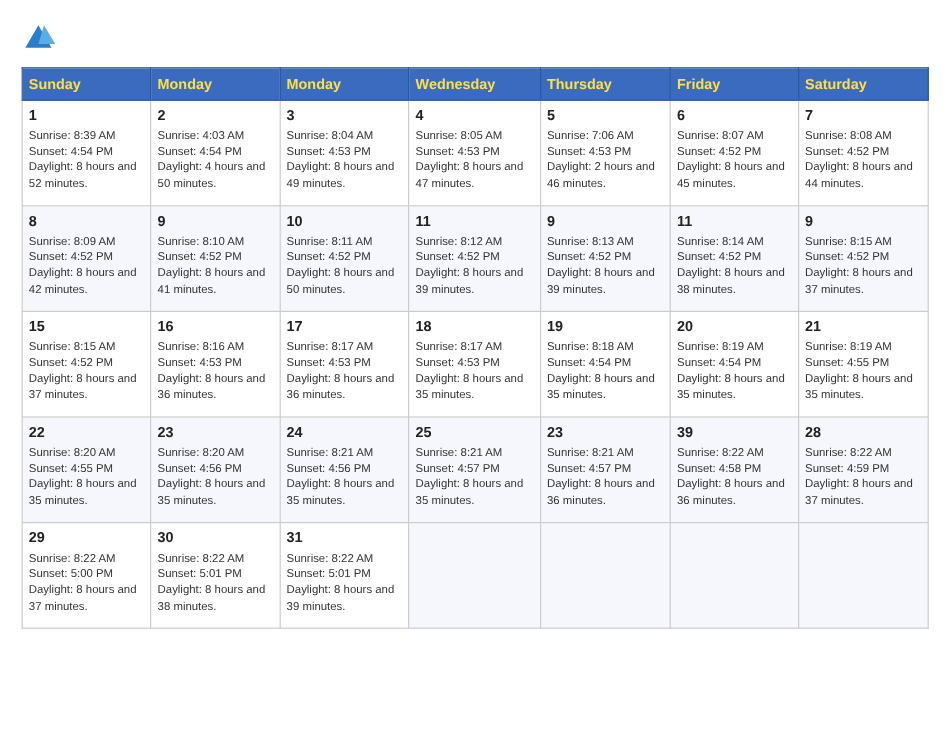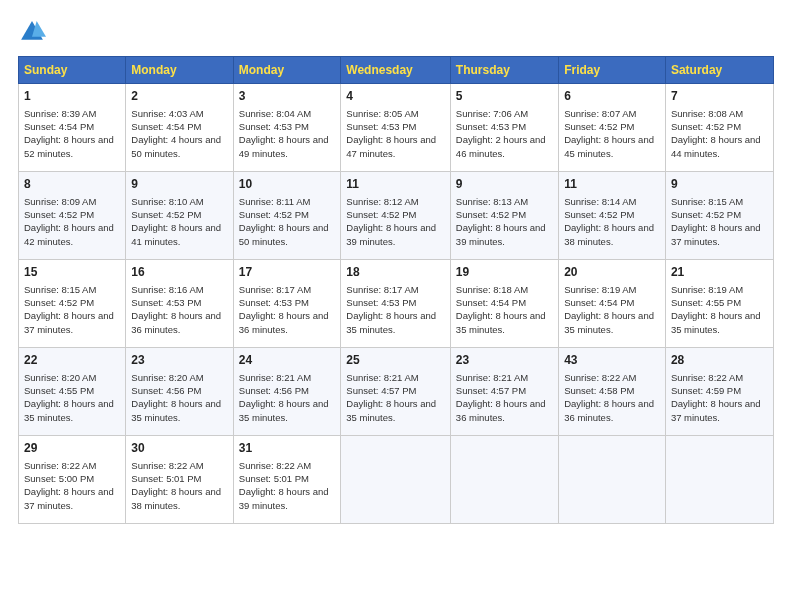--- a/index.html
+++ b/index.html
@@ -148,21 +148,21 @@
           <td><span class="day-num">19</span><span>Sunrise: 8:18 AM</span><br><span>Sunset: 4:54 PM</span><br><span>Daylight: 8 hours and 35 minutes.</span></td>
           <td><span class="day-num">20</span><span>Sunrise: 8:19 AM</span><br><span>Sunset: 4:54 PM</span><br><span>Daylight: 8 hours and 35 minutes.</span></td>
           <td><span class="day-num">21</span><span>Sunrise: 8:19 AM</span><br><span>Sunset: 4:55 PM</span><br><span>Daylight: 8 hours and 35 minutes.</span></td>
         </tr>
         <tr>
           <td><span class="day-num">22</span><span>Sunrise: 8:20 AM</span><br><span>Sunset: 4:55 PM</span><br><span>Daylight: 8 hours and 35 minutes.</span></td>
           <td><span class="day-num">23</span><span>Sunrise: 8:20 AM</span><br><span>Sunset: 4:56 PM</span><br><span>Daylight: 8 hours and 35 minutes.</span></td>
           <td><span class="day-num">24</span><span>Sunrise: 8:21 AM</span><br><span>Sunset: 4:56 PM</span><br><span>Daylight: 8 hours and 35 minutes.</span></td>
           <td><span class="day-num">25</span><span>Sunrise: 8:21 AM</span><br><span>Sunset: 4:57 PM</span><br><span>Daylight: 8 hours and 35 minutes.</span></td>
           <td><span class="day-num">23</span><span>Sunrise: 8:21 AM</span><br><span>Sunset: 4:57 PM</span><br><span>Daylight: 8 hours and 36 minutes.</span></td>
-          <td><span class="day-num">43</span><span>Sunrise: 8:22 AM</span><br><span>Sunset: 4:58 PM</span><br><span>Daylight: 8 hours and 36 minutes.</span></td>
+          <td><span class="day-num">39</span><span>Sunrise: 8:22 AM</span><br><span>Sunset: 4:58 PM</span><br><span>Daylight: 8 hours and 36 minutes.</span></td>
           <td><span class="day-num">28</span><span>Sunrise: 8:22 AM</span><br><span>Sunset: 4:59 PM</span><br><span>Daylight: 8 hours and 37 minutes.</span></td>
         </tr>
         <tr>
           <td><span class="day-num">29</span><span>Sunrise: 8:22 AM</span><br><span>Sunset: 5:00 PM</span><br><span>Daylight: 8 hours and 37 minutes.</span></td>
           <td><span class="day-num">30</span><span>Sunrise: 8:22 AM</span><br><span>Sunset: 5:01 PM</span><br><span>Daylight: 8 hours and 38 minutes.</span></td>
           <td><span class="day-num">31</span><span>Sunrise: 8:22 AM</span><br><span>Sunset: 5:01 PM</span><br><span>Daylight: 8 hours and 39 minutes.</span></td>
           <td class="empty-cell"></td>
           <td class="empty-cell"></td>
           <td class="empty-cell"></td>
           <td class="empty-cell"></td>

